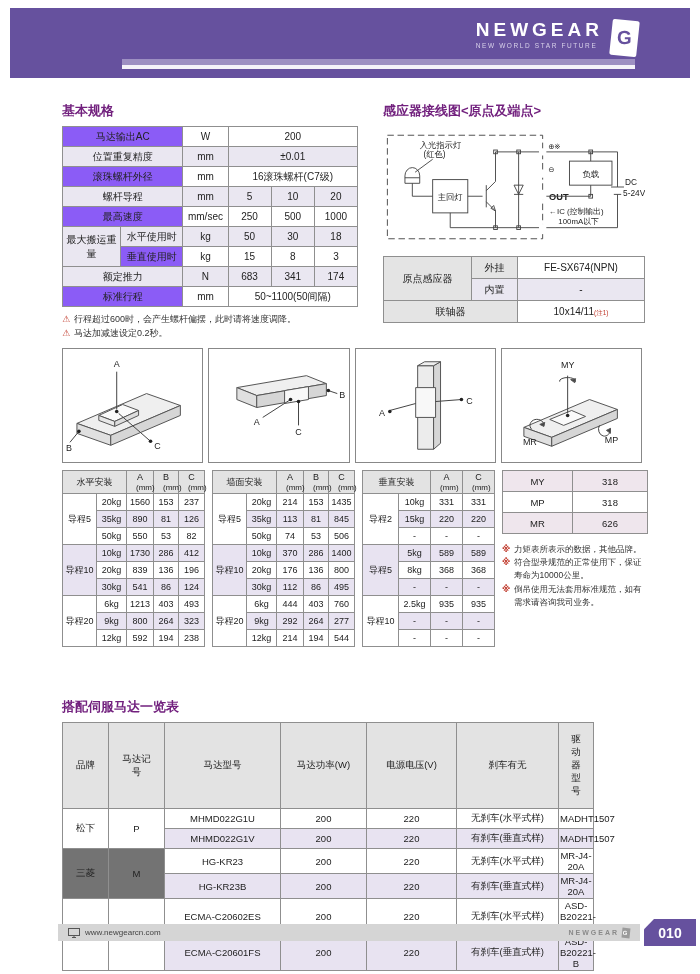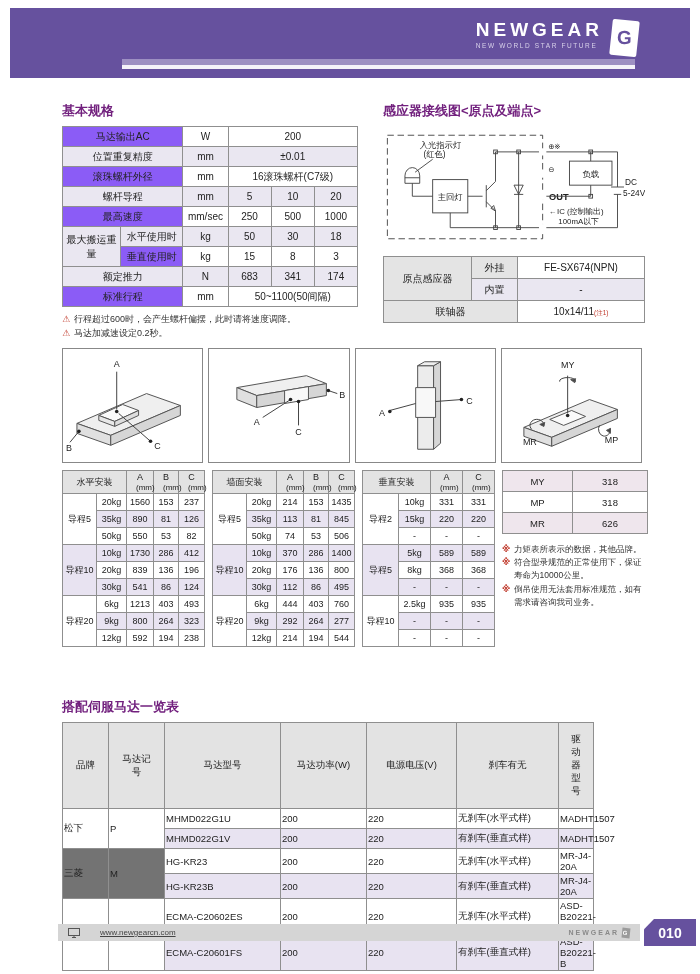--- a/index.html
+++ b/index.html
@@ -62,30 +62,30 @@
   .m-col{width:146px;flex:0 0 146px;}
   .m-table{width:100%;border-collapse:collapse;font-size:9.5px;table-layout:fixed;}
   .m-table td{border:1px solid #8f8f8f;height:18px;text-align:center;background:#fff;}
   .m-table tr.shade td{background:#efe6ed;}
   .star-notes{margin-top:9px;font-size:8.5px;}
 
   
   .sec3{position:absolute;left:62px;top:698px;width:532px;}
   .servo-table{width:100%;border-collapse:collapse;font-size:9.5px;table-layout:fixed;}
   .servo-table th{border:1px solid #8f8f8f;background:#e3e3e3;font-weight:normal;height:19px;padding:10px;}
-  .servo-table td{border:1px solid #8f8f8f;height:17px;background:#fff;}
+  .servo-table td{border:1px solid #8f8f8f;text-align:center;height:17px;background:#fff;}
   .servo-table tr.alt td{background:#e8e3f1;}
   .servo-table td.gshade{background:#737373;}
   .servo-table td.gwhite{background:#fff;}
 
   
   .footer-bar{position:absolute;left:58px;top:924px;width:582px;height:17px;background:#d5d5d5;
       display:flex;align-items:center;justify-content:space-between;padding:0 10px;box-sizing:border-box;}
   .f-left{display:flex;align-items:center;gap:5px;font-size:8px;color:#444;}
-  .f-url{text-decoration:underline;color:#444;margin-left:15px;}
+  .f-url{color:#444;}
   .f-brand{font-size:7px;letter-spacing:2px;color:#8a8a8a;font-weight:bold;display:flex;align-items:center;gap:3px;}
   .f-mark{width:8px;height:10px;background:#9b9b9b;color:#fff;font-size:6px;display:flex;align-items:center;justify-content:center;transform:rotate(6deg);}
   .badge{position:absolute;left:644px;top:919px;width:52px;height:27px;background:#66519e;color:#fff;
       font-weight:bold;font-size:14px;display:flex;align-items:center;justify-content:center;
       clip-path:polygon(0 38%,10px 0,100% 0,100% 100%,0 100%);}
 </style>
 </head>
 <body>
 
 <header class="band">

